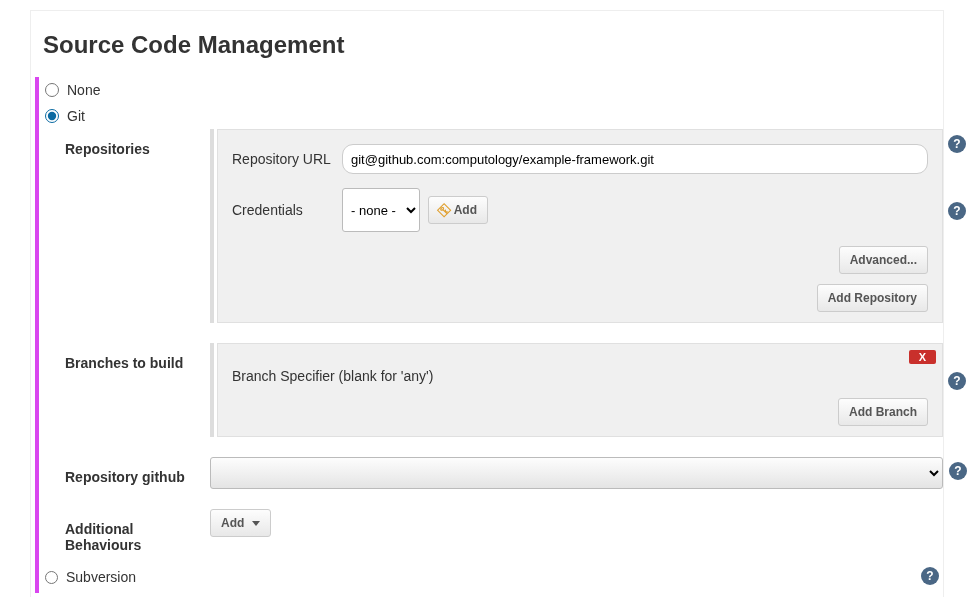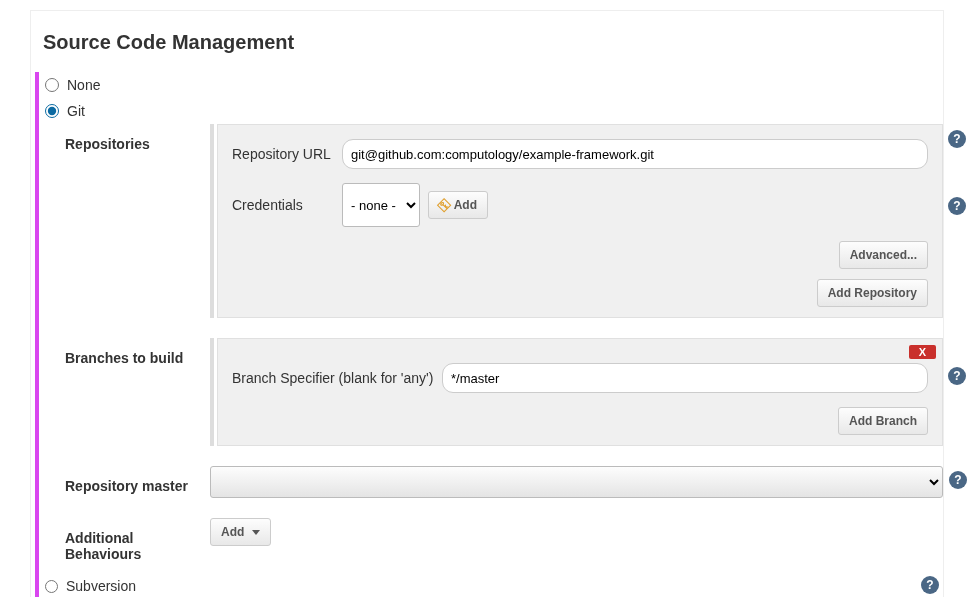--- a/index.html
+++ b/index.html
@@ -13,21 +13,21 @@
       color: #333;
       background: #fff;
       padding: 10px 30px;
     }
     .section-wrap {
       border: 1px solid #eee;
       border-top: 1px solid #eee;
       padding: 10px 0;
     }
     .section-title {
-      font-size: 20px;
+      font-size: 24px;
       font-weight: bold;
       padding: 10px 12px 18px 12px;
     }
     .scm-container {
       border-left: 4px solid #d946ef;
       margin-left: 4px;
       padding-left: 6px;
     }
     .radio-row {
       display: flex;
@@ -266,34 +266,33 @@
       <div class="field-row">
         <div class="field-label">Branches to build</div>
         <div class="field-content">
           <div class="left-bar"></div>
           <div class="panel panel-branch">
             <span class="help-icon help-branch">?</span>
             <span class="delete-x">X</span>
 
             <div class="inner-row">
               <div class="inner-label-wide">Branch Specifier (blank for 'any')</div>
-              <input class="text-input" type="text" value="*/master" style="">
             </div>
 
             <div class="btn-row-right">
               <button class="btn">
                 <span>Add Branch</span>
               </button>
             </div>
           </div>
         </div>
       </div>
 
       <div class="field-row repo-browser-row">
-        <div class="field-label">Repository master</div>
+        <div class="field-label">Repository github</div>
         <div class="field-content">
           <div class="plain-content" style="display:flex;">
             <select class="select-full">
               <option>(Auto)</option>
             </select>
             <span class="help-icon help-repobrowser">?</span>
           </div>
         </div>
       </div>
 

